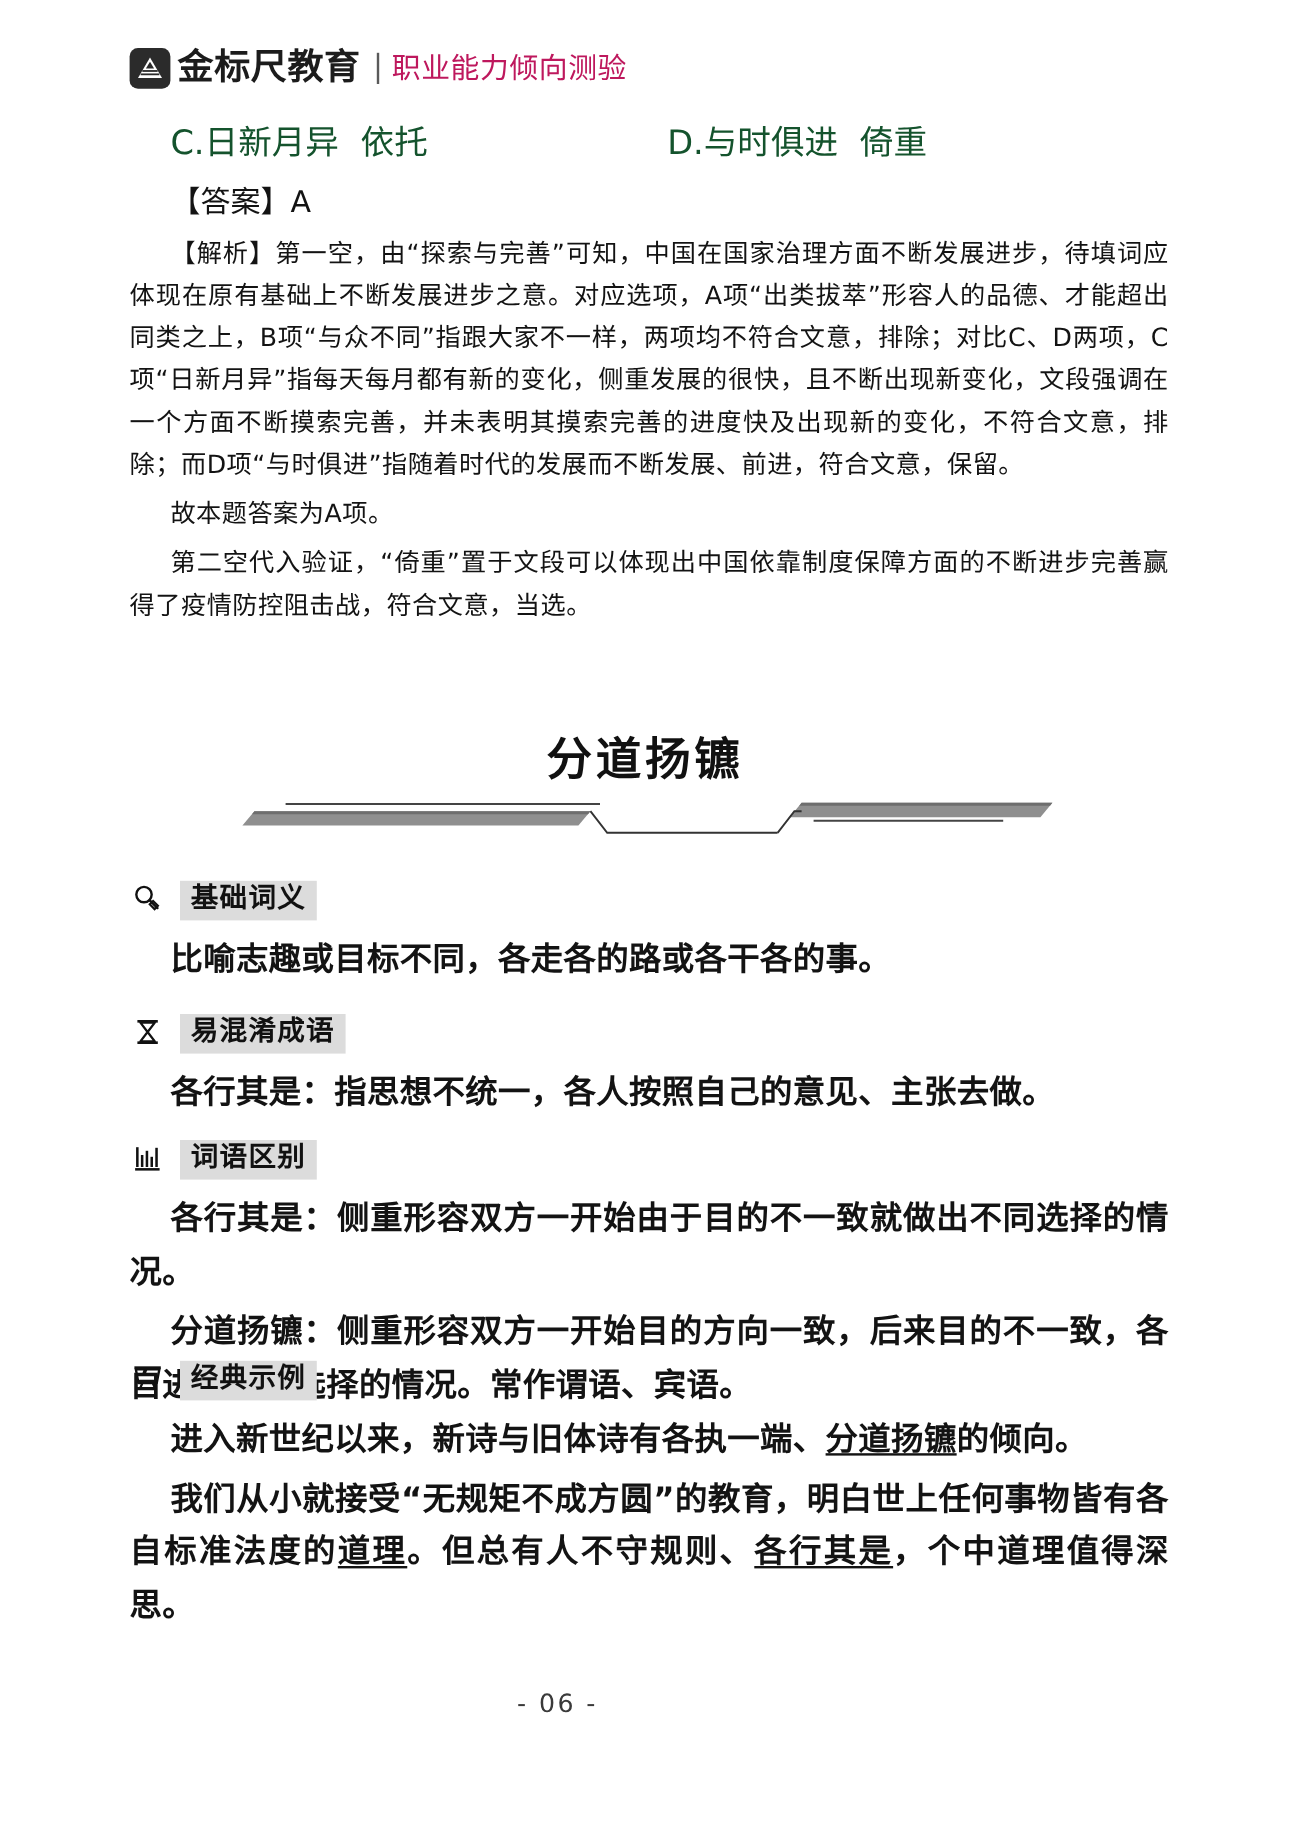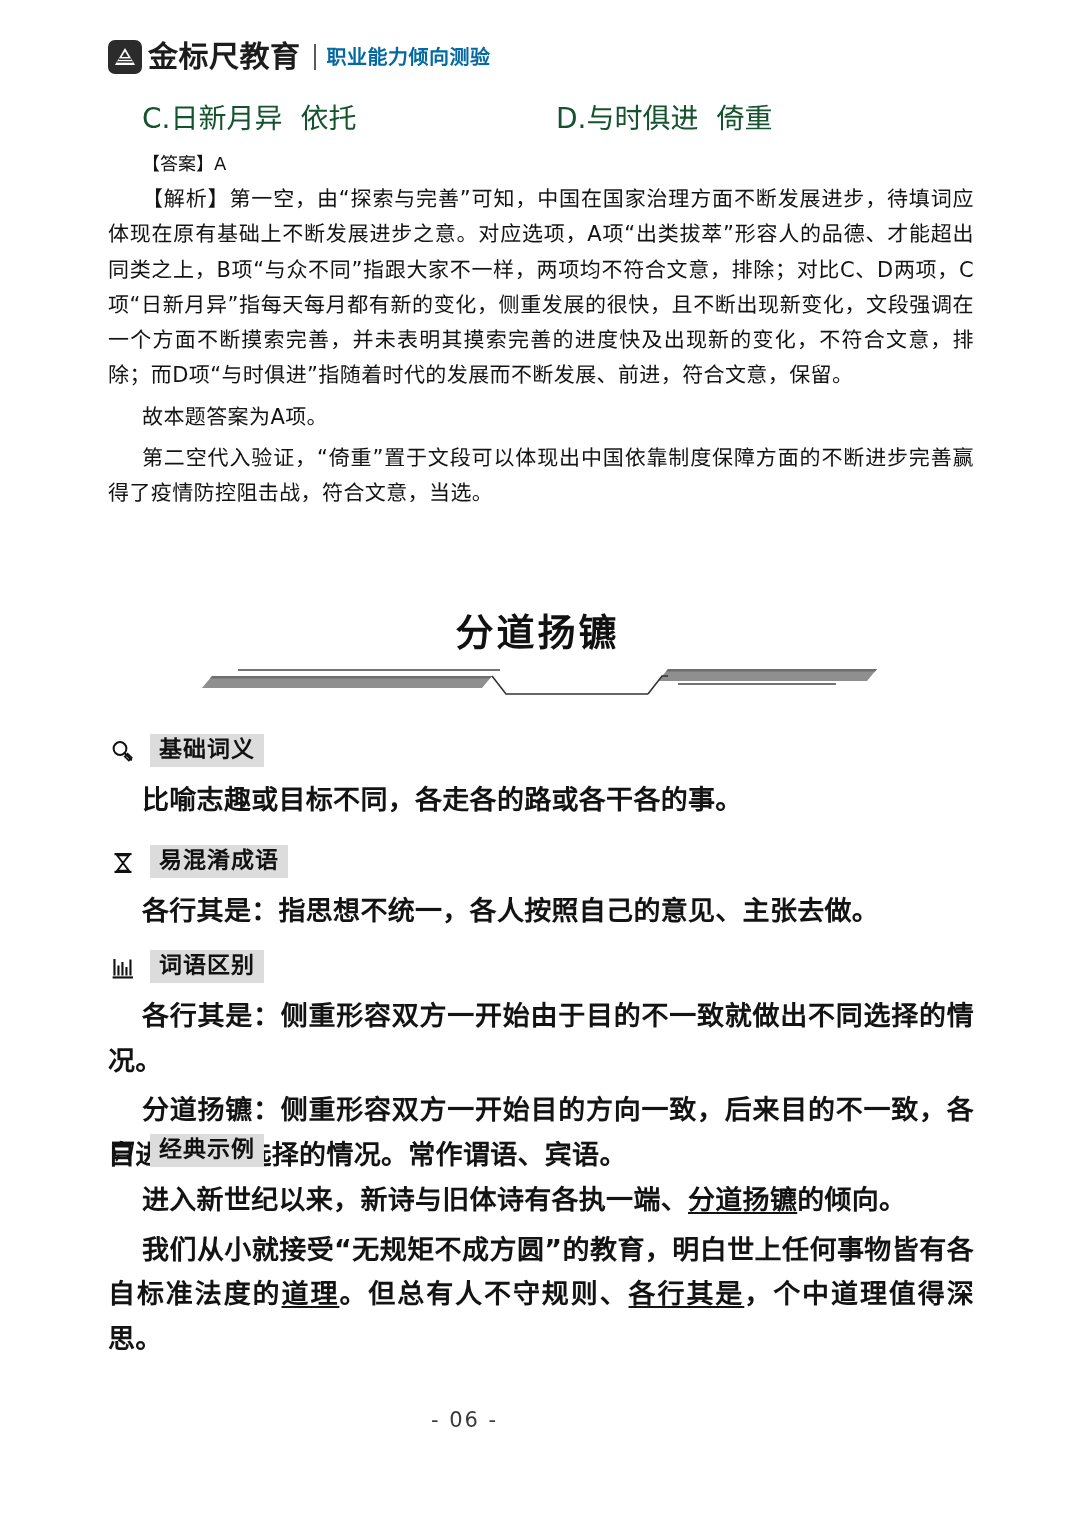--- a/index.html
+++ b/index.html
@@ -55,23 +55,23 @@
     font-family: "DejaVu Sans", "Liberation Sans", sans-serif;
   }
   .logo-divider {
     width: 2px;
     height: 26px;
     background: #5a5a5a;
     margin: 0 11px 0 13px;
     flex: 0 0 auto;
   }
   .header-subject {
-    font-size: 20px;
-    font-weight: 700;
-    color: #0369a1;
+    font-size: 24px;
+    font-weight: 400;
+    color: #be185d;
     line-height: 1;
     letter-spacing: 0.5px;
   }
 
   
   .qa-block {
     position: absolute;
     left: 108px;
     top: 98px;
     width: 866px;
@@ -81,21 +81,21 @@
     font-size: 28px;
     line-height: 1.5;
     color: #14532d;
     margin-bottom: 9px;
   }
   .opt-c { width: 448px; padding-left: 34px; box-sizing: border-box; }
   .opt-d { flex: 1; }
   .opt-gap { display: inline-block; width: 18px; }
 
   .qa-line {
-    font-size: 18px;
+    font-size: 25px;
     line-height: 1.62;
     color: #131313;
     margin: 0 0 4px 0;
     text-align: justify;
     text-justify: inter-ideograph;
   }
   .qa-line.indent { text-indent: 34px; }
   .qa-para {
     font-size: 21px;
     line-height: 1.68;
@@ -126,21 +126,21 @@
     font-weight: 700;
     letter-spacing: 3px;
     color: #111111;
     line-height: 1;
   }
 
   
   .section { position: absolute; left: 108px; width: 866px; }
   .sec-head {
     display: flex;
-    align-items: flex-end;
+    align-items: flex-start;
     gap: 12px;
     margin-bottom: 11px;
   }
   .sec-icon {
     width: 30px;
     height: 30px;
     display: flex;
     align-items: center;
     justify-content: center;
     flex: 0 0 auto;

